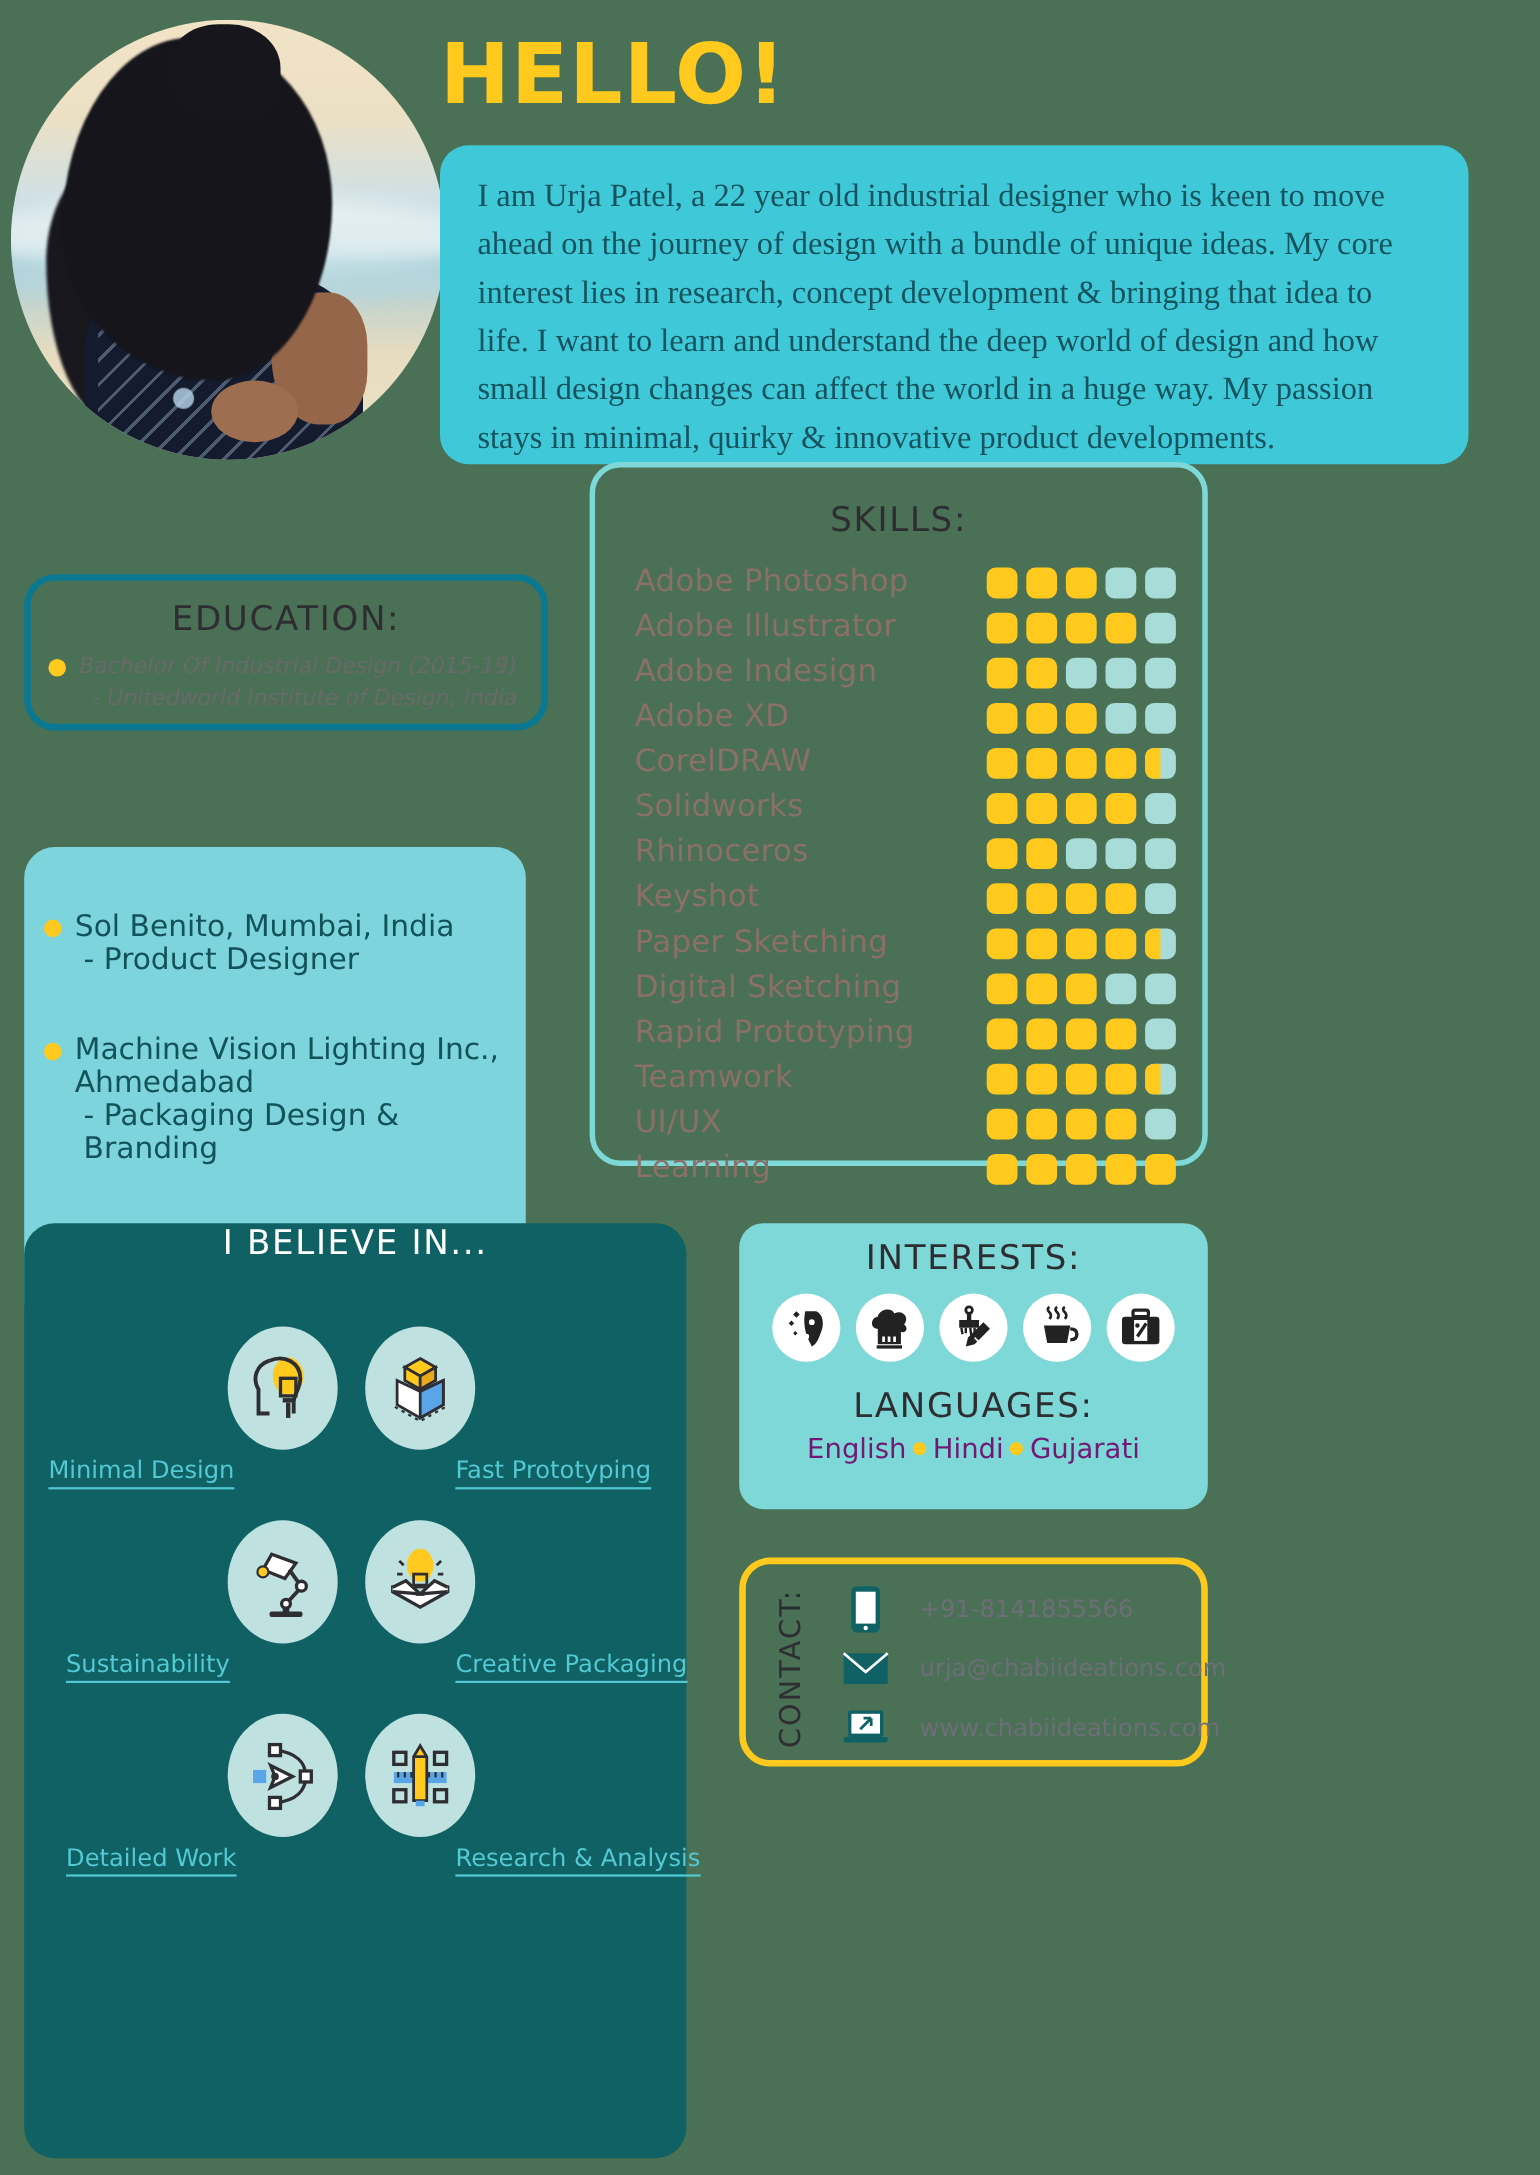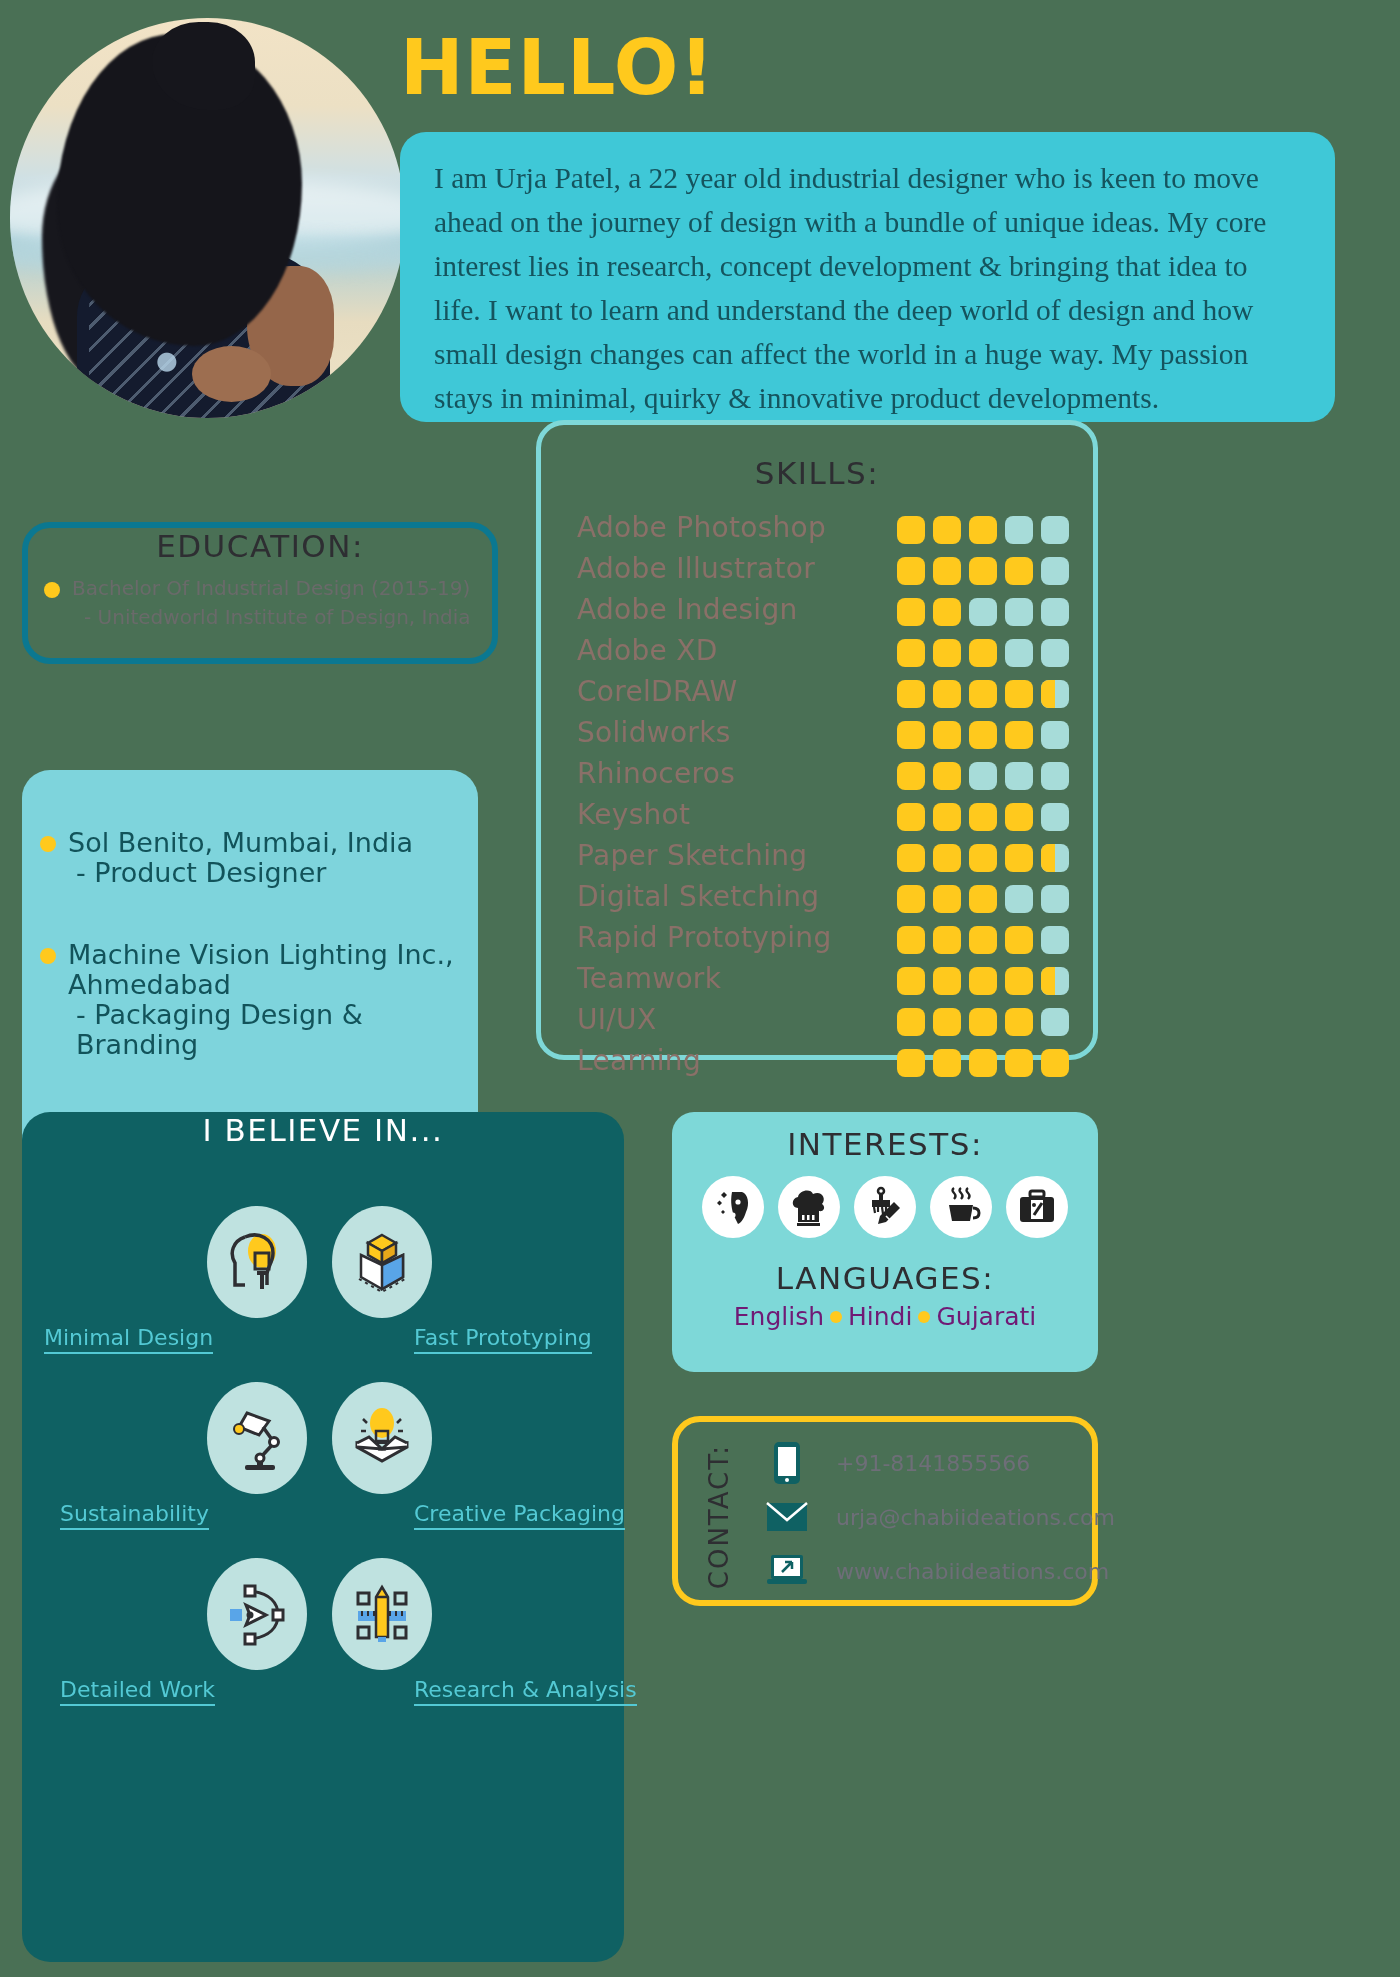--- a/index.html
+++ b/index.html
@@ -91,21 +91,21 @@
   }
   .sec-heading.light { color:#ffffff; }
 
   .bullet-row { display:flex; align-items:flex-start; gap:12px; }
   .dot {
     width: 16px; height: 16px; border-radius: 50%;
     background: #ffc91d; flex: 0 0 16px; margin-top: 8px;
   }
   .edu-text {
     font-family: "DejaVu Sans", sans-serif;
-    font-size: 20px; line-height: 29px; color: #6a6a6a;
+    font-size: 20px; line-height: 29px; color: #6a6a6a; font-style: italic;
   }
   .exp-text {
     font-family: "DejaVu Sans", sans-serif;
     font-size: 27px; line-height: 30px; color: #12535a;
   }
 
   
   .skill-row { display:flex; align-items:flex-end; height: 41px; }
   .skill-label {
     flex: 1;
@@ -183,21 +183,21 @@
       <div class="hand"></div>
   </div>
 
   <div class="hello-title">HELLO!</div>
 
   <div class="intro-box card">
     <div class="intro-text">I am Urja Patel, a 22 year old industrial designer who is keen to move ahead on the journey of design with a bundle of unique ideas. My core interest lies in research, concept development &amp; bringing that idea to life. I want to learn and understand the deep world of design and how small design changes can affect the world in a huge way. My passion stays in minimal, quirky &amp; innovative product developments.</div>
   </div>
 
   <div class="card edu-card">
-    <div class="sec-heading" style="margin-top:0;">EDUCATION:</div>
+    <div class="sec-heading" style="margin-top:17px;">EDUCATION:</div>
     <div class="bullet-row" style="margin:10px 0 0 16px;">
       <div class="dot"></div>
       <div class="edu-text">
         <div>Bachelor Of Industrial Design (2015-19)</div>
         <div style="margin-left:12px;">- Unitedworld Institute of Design, India</div>
       </div>
     </div>
   </div>
 
   <div class="card exp-card" style="height:440px;">

